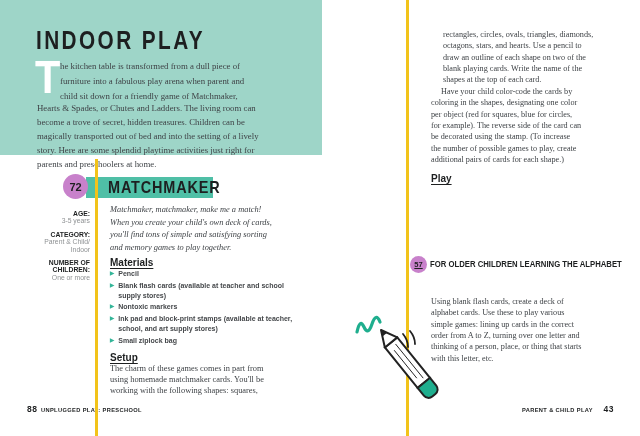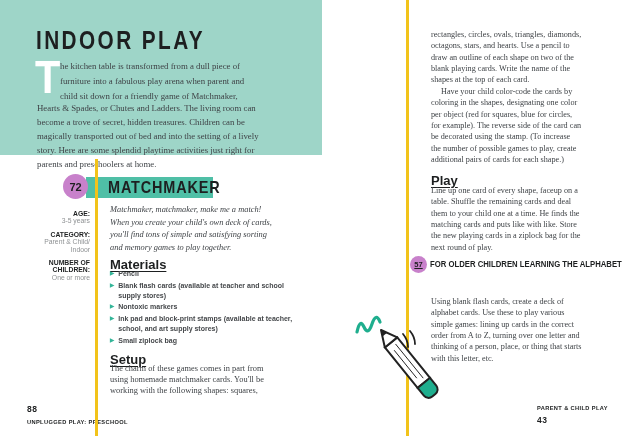--- a/index.html
+++ b/index.html
@@ -59,47 +59,47 @@
   
   .sidebar{left:6px;top:210px;width:84px;text-align:right;font-family:"Liberation Sans",sans-serif;}
   .side-group{margin-bottom:6px;}
   .side-label{font-weight:bold;font-size:6.8px;line-height:7.4px;color:var(--heading_black);}
   .side-value{font-size:6.8px;line-height:7.4px;color:var(--muted_text);}
 
   
   .main-col{left:110px;width:192px;}
   .tagline{top:204px;font-style:italic;font-size:8.4px;line-height:12.5px;}
   .sec-heading{
-    font-family:"Liberation Sans",sans-serif;font-weight:bold;font-size:13px;
+    font-family:"Liberation Sans",sans-serif;font-weight:bold;font-size:10px;
     color:var(--heading_black);text-decoration:underline;text-underline-offset:1.5px;
   }
   .materials-heading{top:257px;}
   .materials-list{top:269px;list-style:none;width:192px;}
   .materials-list li{display:flex;gap:4px;margin-bottom:2px;
     font-family:"Liberation Sans",sans-serif;font-weight:bold;font-size:7px;line-height:9.8px;color:#45484b;}
   .tri{flex:none;color:var(--bullet_teal);font-size:5.5px;line-height:9.8px;}
   .setup-heading{top:352px;}
   .setup-text{top:363px;font-size:8.4px;line-height:11px;width:192px;}
 
   
   .right-col{left:431px;width:184px;font-size:8.2px;line-height:11.35px;}
-  .p1{top:29px;}
+  .p1{top:29px;margin-left:12px;}
   .p2{top:86px;text-indent:10px;}
   .play-heading{left:431px;top:173px;}
   .play-text{top:185px;}
   .var-heading{
     left:430px;top:258px;font-family:"Liberation Sans",sans-serif;font-weight:bold;
     font-size:8.6px;line-height:12px;color:var(--heading_black);white-space:nowrap;
     transform:scaleX(.9);transform-origin:left top;
   }
   .var-text{top:276px;margin-top:20px;}
 
   
   .footer{top:404px;display:flex;align-items:baseline;gap:4px;
-    font-family:"Liberation Sans",sans-serif;font-weight:bold;color:var(--heading_black);flex-direction:column;}
+    font-family:"Liberation Sans",sans-serif;font-weight:bold;color:var(--heading_black);}
   .footer-left{left:27px;}
   .footer-right{right:26px;}
   .pg-num{font-size:8.5px;letter-spacing:.5px;}
   .footer-title{font-size:6.2px;letter-spacing:.4px;transform:scaleX(.92);transform-origin:left bottom;white-space:nowrap;}
 
   
   .pencil-svg{left:331px;top:310px;z-index:5;}
 </style>
 </head>
 <body>
@@ -190,26 +190,20 @@
 shapes at the top of each card.</div>
   <div class="abs right-col p2 pre">Have your child color-code the cards by
 coloring in the shapes, designating one color
 per object (red for squares, blue for circles,
 for example). The reverse side of the card can
 be decorated using the stamp. (To increase
 the number of possible games to play, create
 additional pairs of cards for each shape.)</div>
 
   <div class="abs sec-heading play-heading">Play</div>
-  <div class="abs right-col play-text pre">Line up one card of every shape, faceup on a
-table. Shuffle the remaining cards and deal
-them to your child one at a time. He finds the
-matching cards and puts like with like. Store
-the new playing cards in a ziplock bag for the
-next round of play.</div>
 
   <div class="abs badge badge-57">
     <span>57</span>
   </div>
   <div class="abs var-heading">FOR OLDER CHILDREN LEARNING THE ALPHABET</div>
   <div class="abs right-col var-text pre">Using blank flash cards, create a deck of
 alphabet cards. Use these to play various
 simple games: lining up cards in the correct
 order from A to Z, turning over one letter and
 thinking of a person, place, or thing that starts

